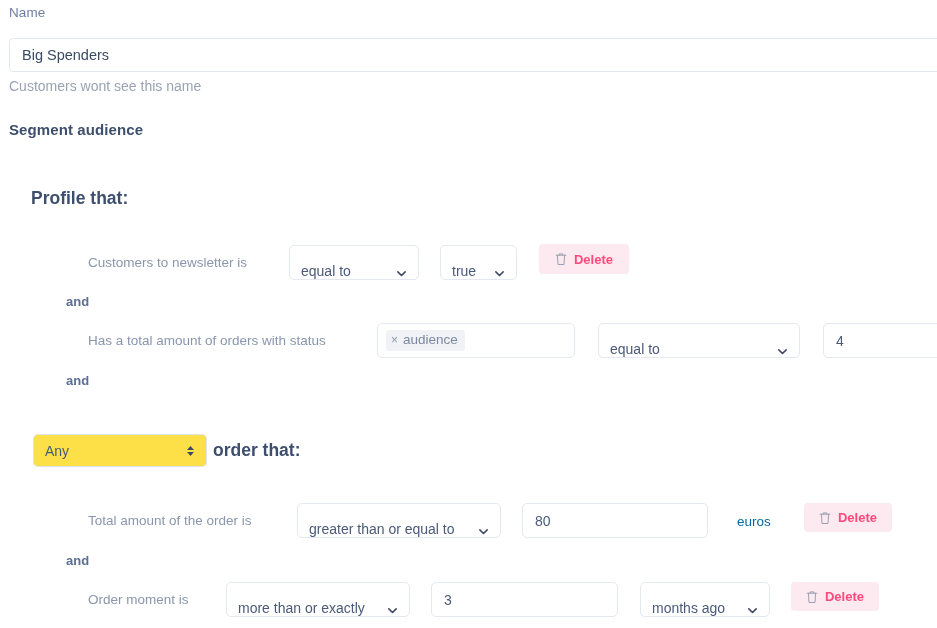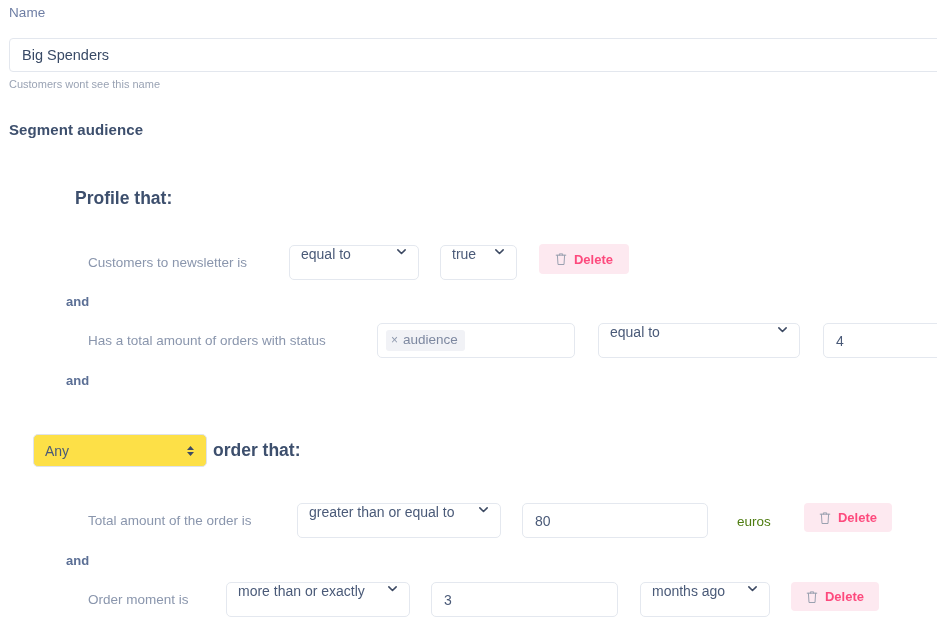--- a/index.html
+++ b/index.html
@@ -44,21 +44,21 @@
     font-family: "Liberation Sans", sans-serif;
     font-size: 14.5px;
     color: #394a66;
     padding: 0 12px;
     outline: none;
   }
   .name-help {
     position: absolute;
     left: 9px;
     top: 78px;
-    font-size: 11px;
+    font-size: 14px;
     color: #9aa3b4;
   }
 
   
   .section-title {
     position: absolute;
     left: 9px;
     top: 121px;
     font-size: 15px;
     font-weight: bold;
@@ -67,21 +67,20 @@
   }
 
   
   .profile-heading {
     position: absolute;
     left: 31px;
     top: 188px;
     font-size: 17.5px;
     font-weight: bold;
     color: #3d4f6d;
-    margin-left: 44px;
   }
 
   
   .cond-label {
     position: absolute;
     font-size: 13.5px;
     color: #8a96ad;
     white-space: nowrap;
     line-height: 1;
   }
@@ -95,21 +94,21 @@
   .sel {
     position: absolute;
     box-sizing: border-box;
     border: 1px solid #e4e8ef;
     border-radius: 5px;
     background: #ffffff;
     font-family: "Liberation Sans", sans-serif;
     font-size: 14px;
     color: #4a5a78;
     display: flex;
-    align-items: flex-start;
+    align-items: flex-end;
     padding: 0 11px;
     cursor: pointer;
     user-select: none;
   }
   .sel .sel-text {
     flex: 1 1 auto;
     white-space: nowrap;
     overflow: hidden;
   }
   .chev {
@@ -204,21 +203,21 @@
 
   .order-heading {
     position: absolute;
     font-size: 17.5px;
     font-weight: bold;
     color: #3d4f6d;
   }
   .unit-text {
     position: absolute;
     font-size: 13.5px;
-    color: #4d7c0f;
+    color: #0369a1;
   }
 </style>
 </head>
 <body>
 
 <div class="page">
 
   <div class="name-label">Name</div>
   <input class="name-input" type="text" value="Big Spenders" style="">
   <div class="name-help">Customers wont see this name</div>

